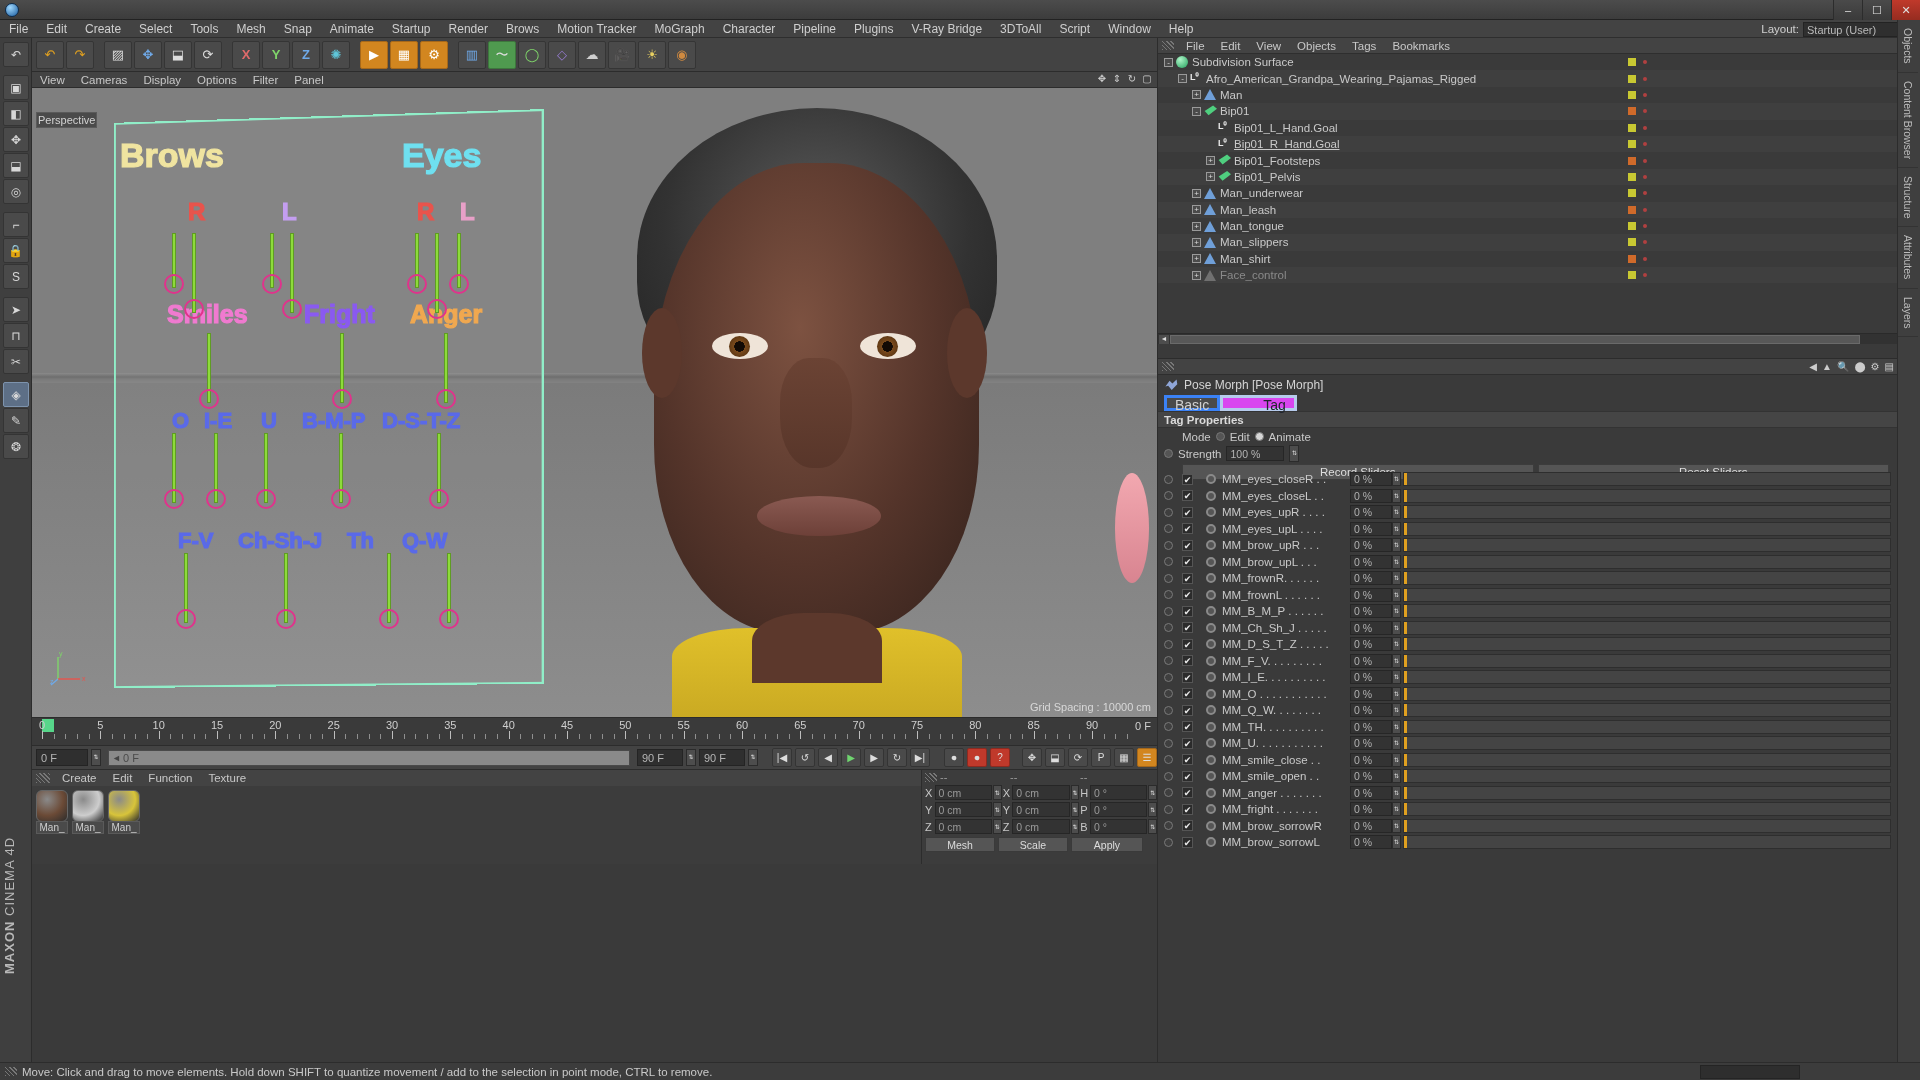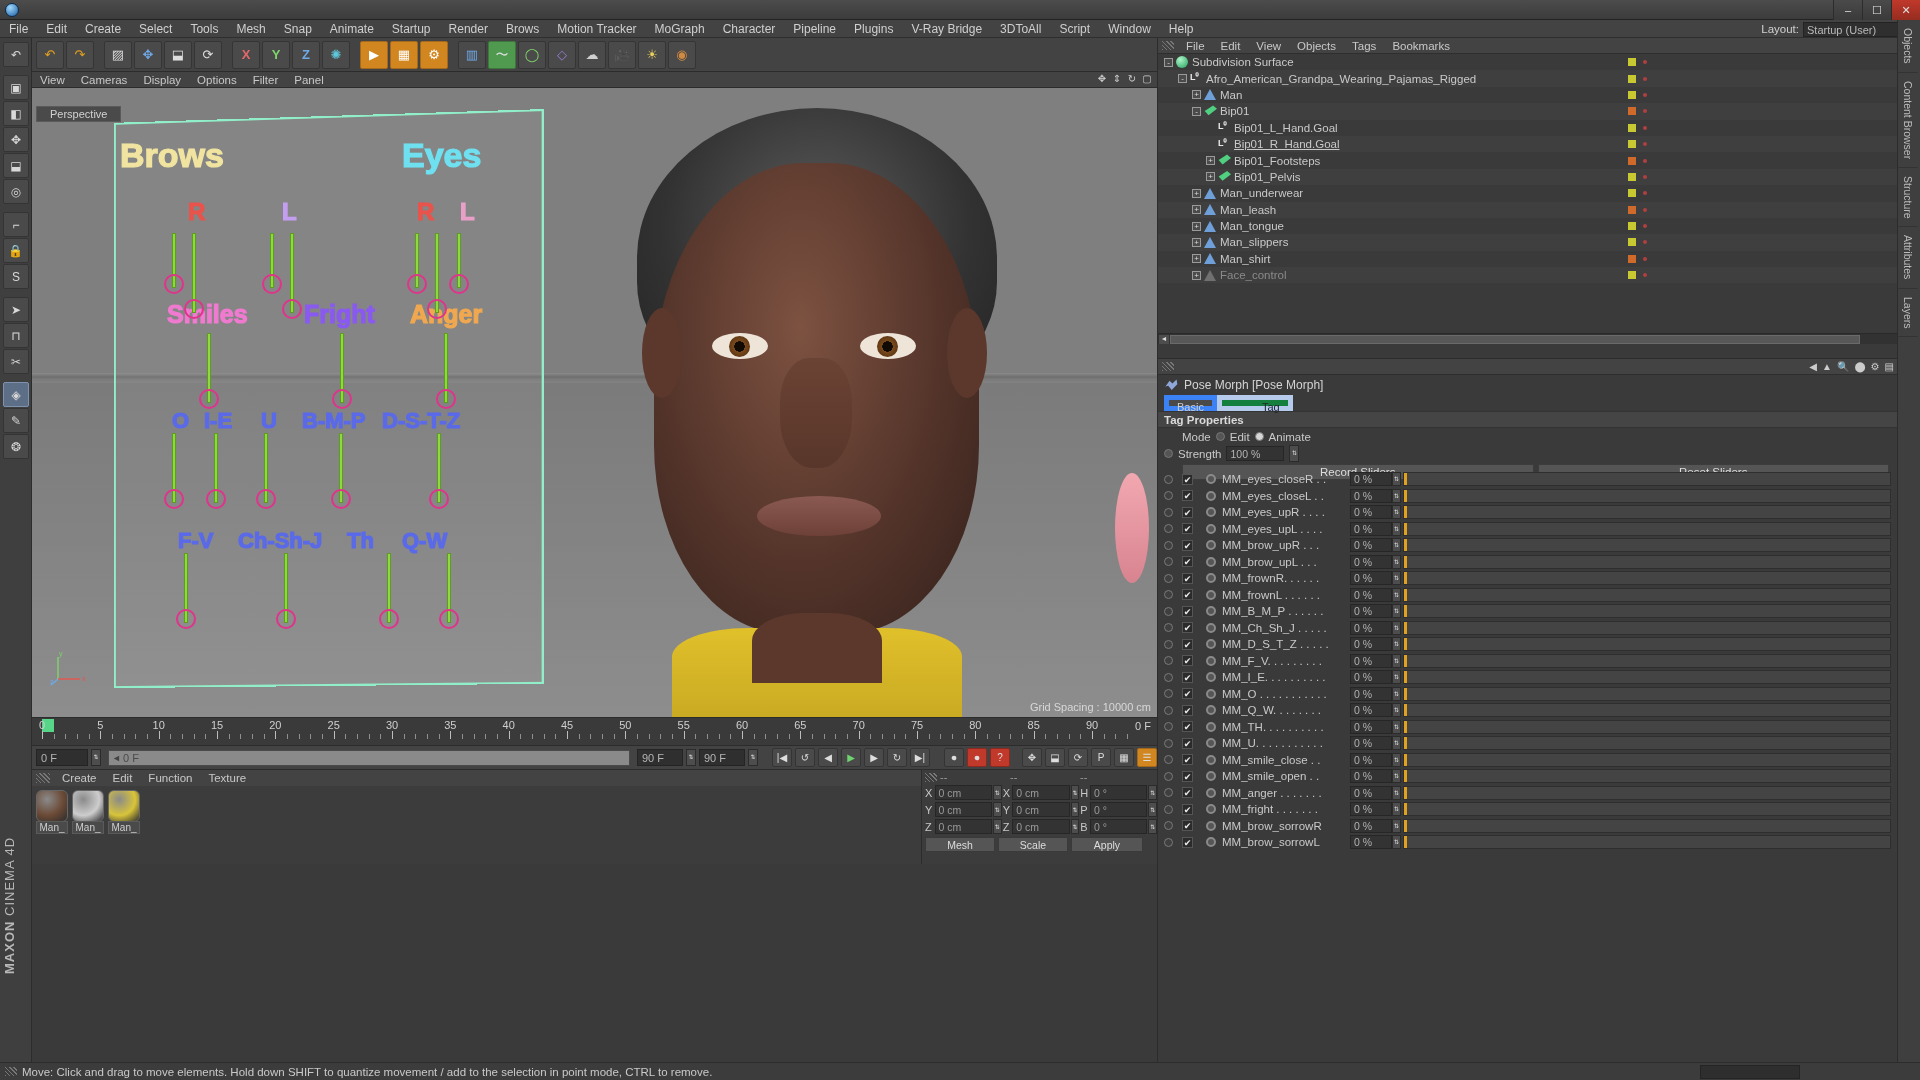--- a/index.html
+++ b/index.html
@@ -62,22 +62,22 @@
   .tbtn.green2 { background:#4f9a4f; border-color:#3d773d; }
 
   
   #viewportwrap { position:absolute; left:32px; top:72px; width:1125px; height:645px;
     background:#3c3c3c; }
   #vpmenu { height:16px; background:#434343; display:flex; align-items:center;
     border-bottom:1px solid #2c2c2c; position:relative; }
   #vpmenu .mi { padding:0 8px; font-size:11.5px; color:#c8c8c8; line-height:16px; }
   #vpicons { position:absolute; right:4px; top:1px; display:flex; gap:3px; }
   #vpicons span { width:12px; height:13px; color:#ccc; font-size:10px; text-align:center; }
-  #vppersp { position:absolute; left:4px; top:18px; background:#4a4a4a; border:1px solid #5a5a5a;
-    font-size:11px; color:#d2d2d2; padding:1px 13px; z-index:5; }
+  #vppersp { position:absolute; left:4px; top:24px; background:#4a4a4a; border:1px solid #5a5a5a;
+    font-size:11px; color:#d2d2d2; padding:1px 1px; z-index:5; }
   #canvas { position:absolute; left:0; top:16px; width:1125px; height:629px;
     background:#7f7f7f; overflow:hidden; }
   #horizon { position:absolute; left:0; top:285px; width:100%; height:10px;
     background:linear-gradient(#8a8a8a,#6e6e6e 40%,#7a7a7a 60%,#828282); }
   #groundgrad { position:absolute; left:0; top:295px; width:100%; bottom:0;
     background:linear-gradient(#7b7b7b,#8d8d8d); }
   #gridspacing { position:absolute; right:6px; bottom:4px; font-size:11px; color:#d8d8d8; }
 
   
   #ctrlplane { position:absolute; left:80px; top:28px; width:430px; height:570px;
@@ -199,23 +199,23 @@
     border-bottom:1px solid #2e2e2e; position:relative; }
   #attrmenu .grip { width:12px; height:9px; margin:0 4px;
     background:repeating-linear-gradient(45deg,#777 0 1px,transparent 1px 3px); }
   #attrmenu .right { position:absolute; right:3px; display:flex; gap:5px; align-items:center;
     color:#ccc; font-size:10px; }
   #attrtitle { height:20px; display:flex; align-items:center; padding-left:6px; gap:6px;
     font-size:12px; color:#d4d4d4; }
   #attrtitle .pmicon { width:14px;height:14px;background:#8fa6d8;
     clip-path:polygon(10% 60%,40% 20%,60% 40%,90% 10%,95% 45%,55% 85%,30% 55%); }
   #attrtabs { height:16px; display:flex; padding-left:6px; gap:0; }
-  .atab { padding:0 8px; font-size:11px; line-height:15px; background:#4a4a4a;
-    border:5px solid #3b82f6; color:#d0d0d0; }
-  .atab.active { background:#15803d; color:#20252e; border-color:#b6cbec;padding-left:40px; }
+  .atab { padding:0 8px; font-size:14px; line-height:15px; background:#4a4a4a;
+    border:3px solid #3b82f6; color:#d0d0d0; }
+  .atab.active { background:#d946ef; color:#20252e; border-color:#b6cbec;padding-left:40px; }
   #tagprops { height:17px; background:#454545; display:flex; align-items:center;
     padding-left:6px; font-size:11.5px; color:#dadada; font-weight:bold;
     border-top:1px solid #333; border-bottom:1px solid #333; }
   .arow { height:17px; display:flex; align-items:center; padding-left:24px; gap:5px;
     font-size:11.5px; color:#c9c9c9; }
   .radio { width:9px;height:9px;border-radius:50%;background:#555;border:1px solid #777; }
   .radio.on { background:#d6d6d6; }
   .strengthfield { width:58px; height:15px; background:#333; border:1px solid #262626;
     font-size:10.5px; color:#b5b5b5; padding:0 3px; line-height:14px; }
   #btnrow { height:20px; display:flex; gap:4px; padding:2px 8px 0 24px; }

